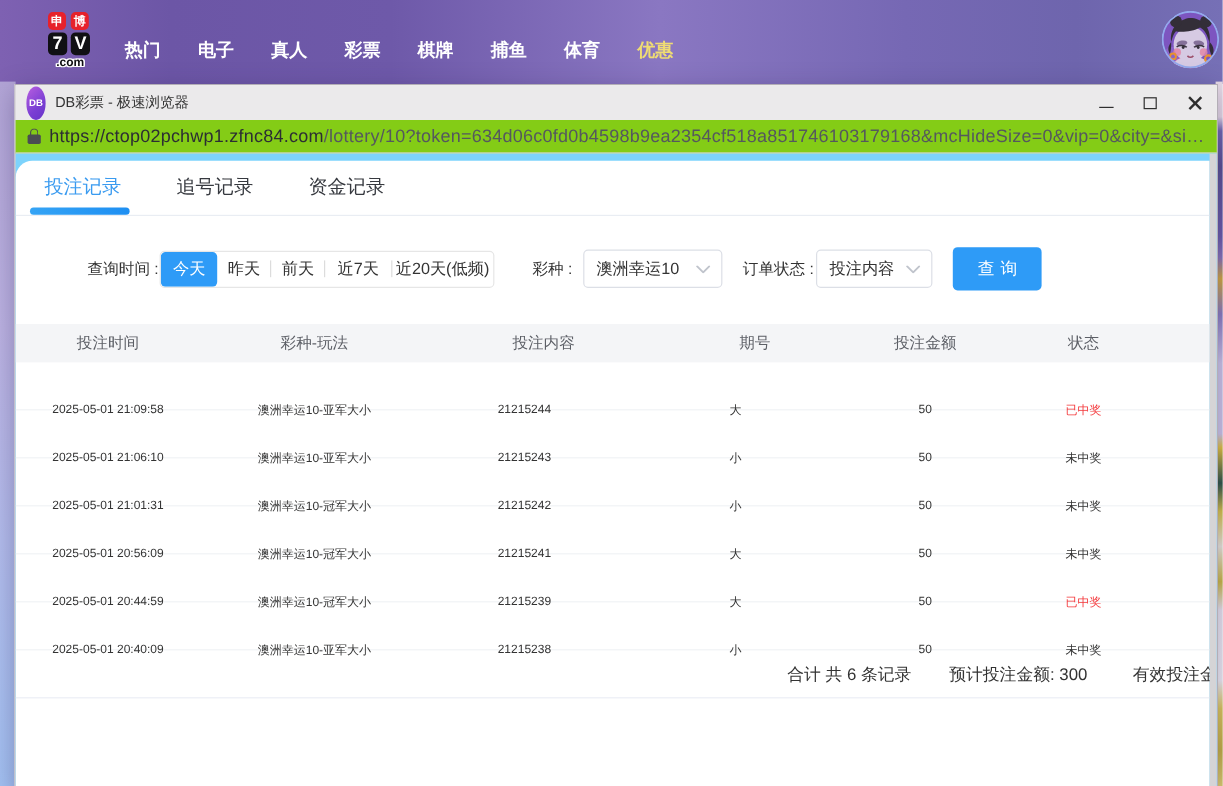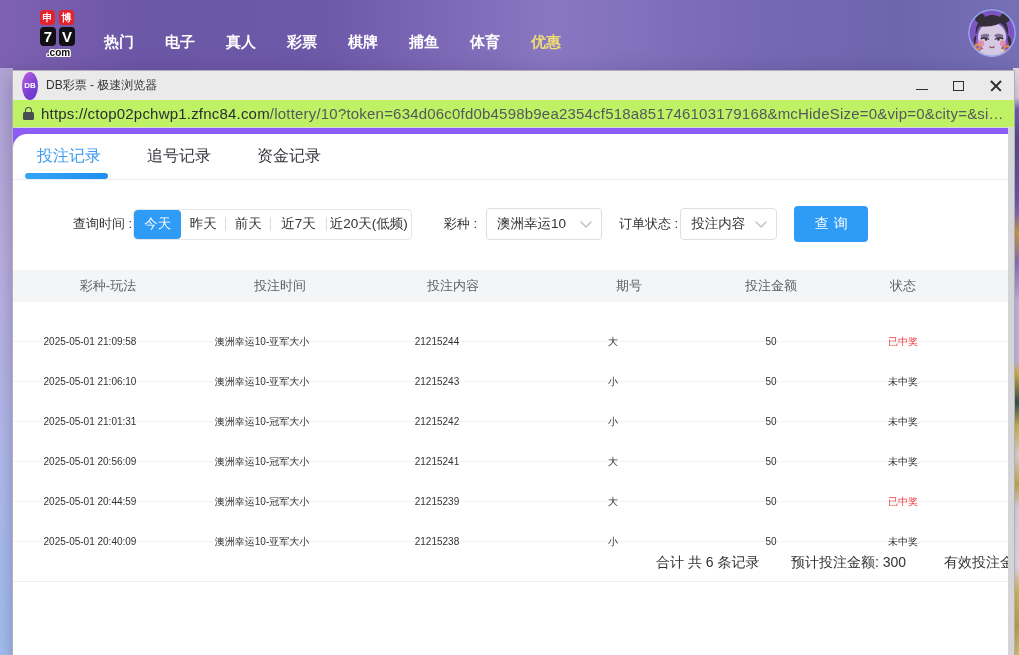--- a/index.html
+++ b/index.html
@@ -38,28 +38,28 @@
     color:#fff; font-size:8px; font-weight:700; display:flex; align-items:center; justify-content:center; letter-spacing:0; }
   .wtitle { margin-left:8px; font-size:12px; color:#333; }
   .wbtns { margin-left:auto; display:flex; height:100%; }
   .wbtn { width:37px; height:100%; display:flex; align-items:center; justify-content:center; cursor:pointer; }
   .ic-min { width:12px; height:0; border-top:1.6px solid #2f2f2f; margin-top:8px;}
   .ic-max { width:11px; height:10px; border:1.6px solid #2f2f2f; }
   .ic-close { position:relative; width:12px; height:12px; }
   .ic-close:before,.ic-close:after { content:""; position:absolute; left:-1px; top:5px; width:14px; height:1.6px; background:#2f2f2f; }
   .ic-close:before { transform:rotate(45deg); } .ic-close:after { transform:rotate(-45deg); }
 
-  .urlbar { height:28px; background:#bef264; border-bottom:1px solid #d9d8da; display:flex; align-items:center; padding-left:10px; overflow:hidden; }
+  .urlbar { height:28px; background:#84cc16; border-bottom:1px solid #d9d8da; display:flex; align-items:center; padding-left:10px; overflow:hidden; }
   .lock { position:relative; width:11px; height:14px; margin-right:7px; flex:0 0 auto;}
   .lock .shackle { position:absolute; left:2px; top:0; width:7px; height:8px; border:1.6px solid #4a4d52; border-bottom:none; border-radius:4px 4px 0 0; }
   .lock .body { position:absolute; left:0; top:5px; width:11px; height:8px; background:#4a4d52; border-radius:1.5px; }
   .url { font-size:15px; white-space:nowrap; color:#2c2e33; letter-spacing:.2px; }
   .url .path { color:#55585e; }
 
-  .viewport { position:relative; height:527px; background:#8b5cf6; overflow:hidden;padding-left:44px; }
+  .viewport { position:relative; height:527px; background:#7dd3fc; overflow:hidden;padding-left:44px; }
   .vscroll { position:absolute; right:0; top:0; width:6px; height:100%; background:#d5d4d6; }
   .card { position:absolute; left:0; top:6px; width:995px; height:560px; background:#fff; border-top-left-radius:14px; }
 
   
   .tabs { position:relative; height:46px; display:flex; align-items:center; padding-left:21px; gap:40px; border-bottom:1px solid #e9edf3; }
   .tab { font-size:16px; color:#36393f; cursor:pointer; position:relative; width:70px; text-align:center; white-space:nowrap;}
   .tab.active { color:#3a9bf0; }
   .tab-underline { position:absolute; left:12px; top:39px; width:83px; height:6px; border-radius:4px;
      background:linear-gradient(90deg,#35a4f5,#1e8ff2); }
 
@@ -209,22 +209,22 @@
           <div class="select sel-status">
             <span class="val">投注内容</span>
             <svg class="chev" width="12" height="7" viewBox="0 0 12 7">
                 <path d="M1 1 L6 6 L11 1" fill="none" stroke="#c0c4cc" stroke-width="1.6" stroke-linecap="round" stroke-linejoin="round"></path>
               </svg>
           </div>
           <button class="qbtn">查询</button>
         </div>
         <div class="tbl">
           <div class="thead">
+              <div class="th c1">投注时间</div>
               <div class="th c2">彩种-玩法</div>
-              <div class="th c1">投注时间</div>
               <div class="th c4">投注内容</div>
               <div class="th c3">期号</div>
               <div class="th c5">投注金额</div>
               <div class="th c6">状态</div>
             </div>
           <div class="tbody">
               <div class="trow">
                 <div class="td c1">2025-05-01 21:09:58</div>
                 <div class="td c2">澳洲幸运10-亚军大小</div>
                 <div class="td c3">21215244</div>

